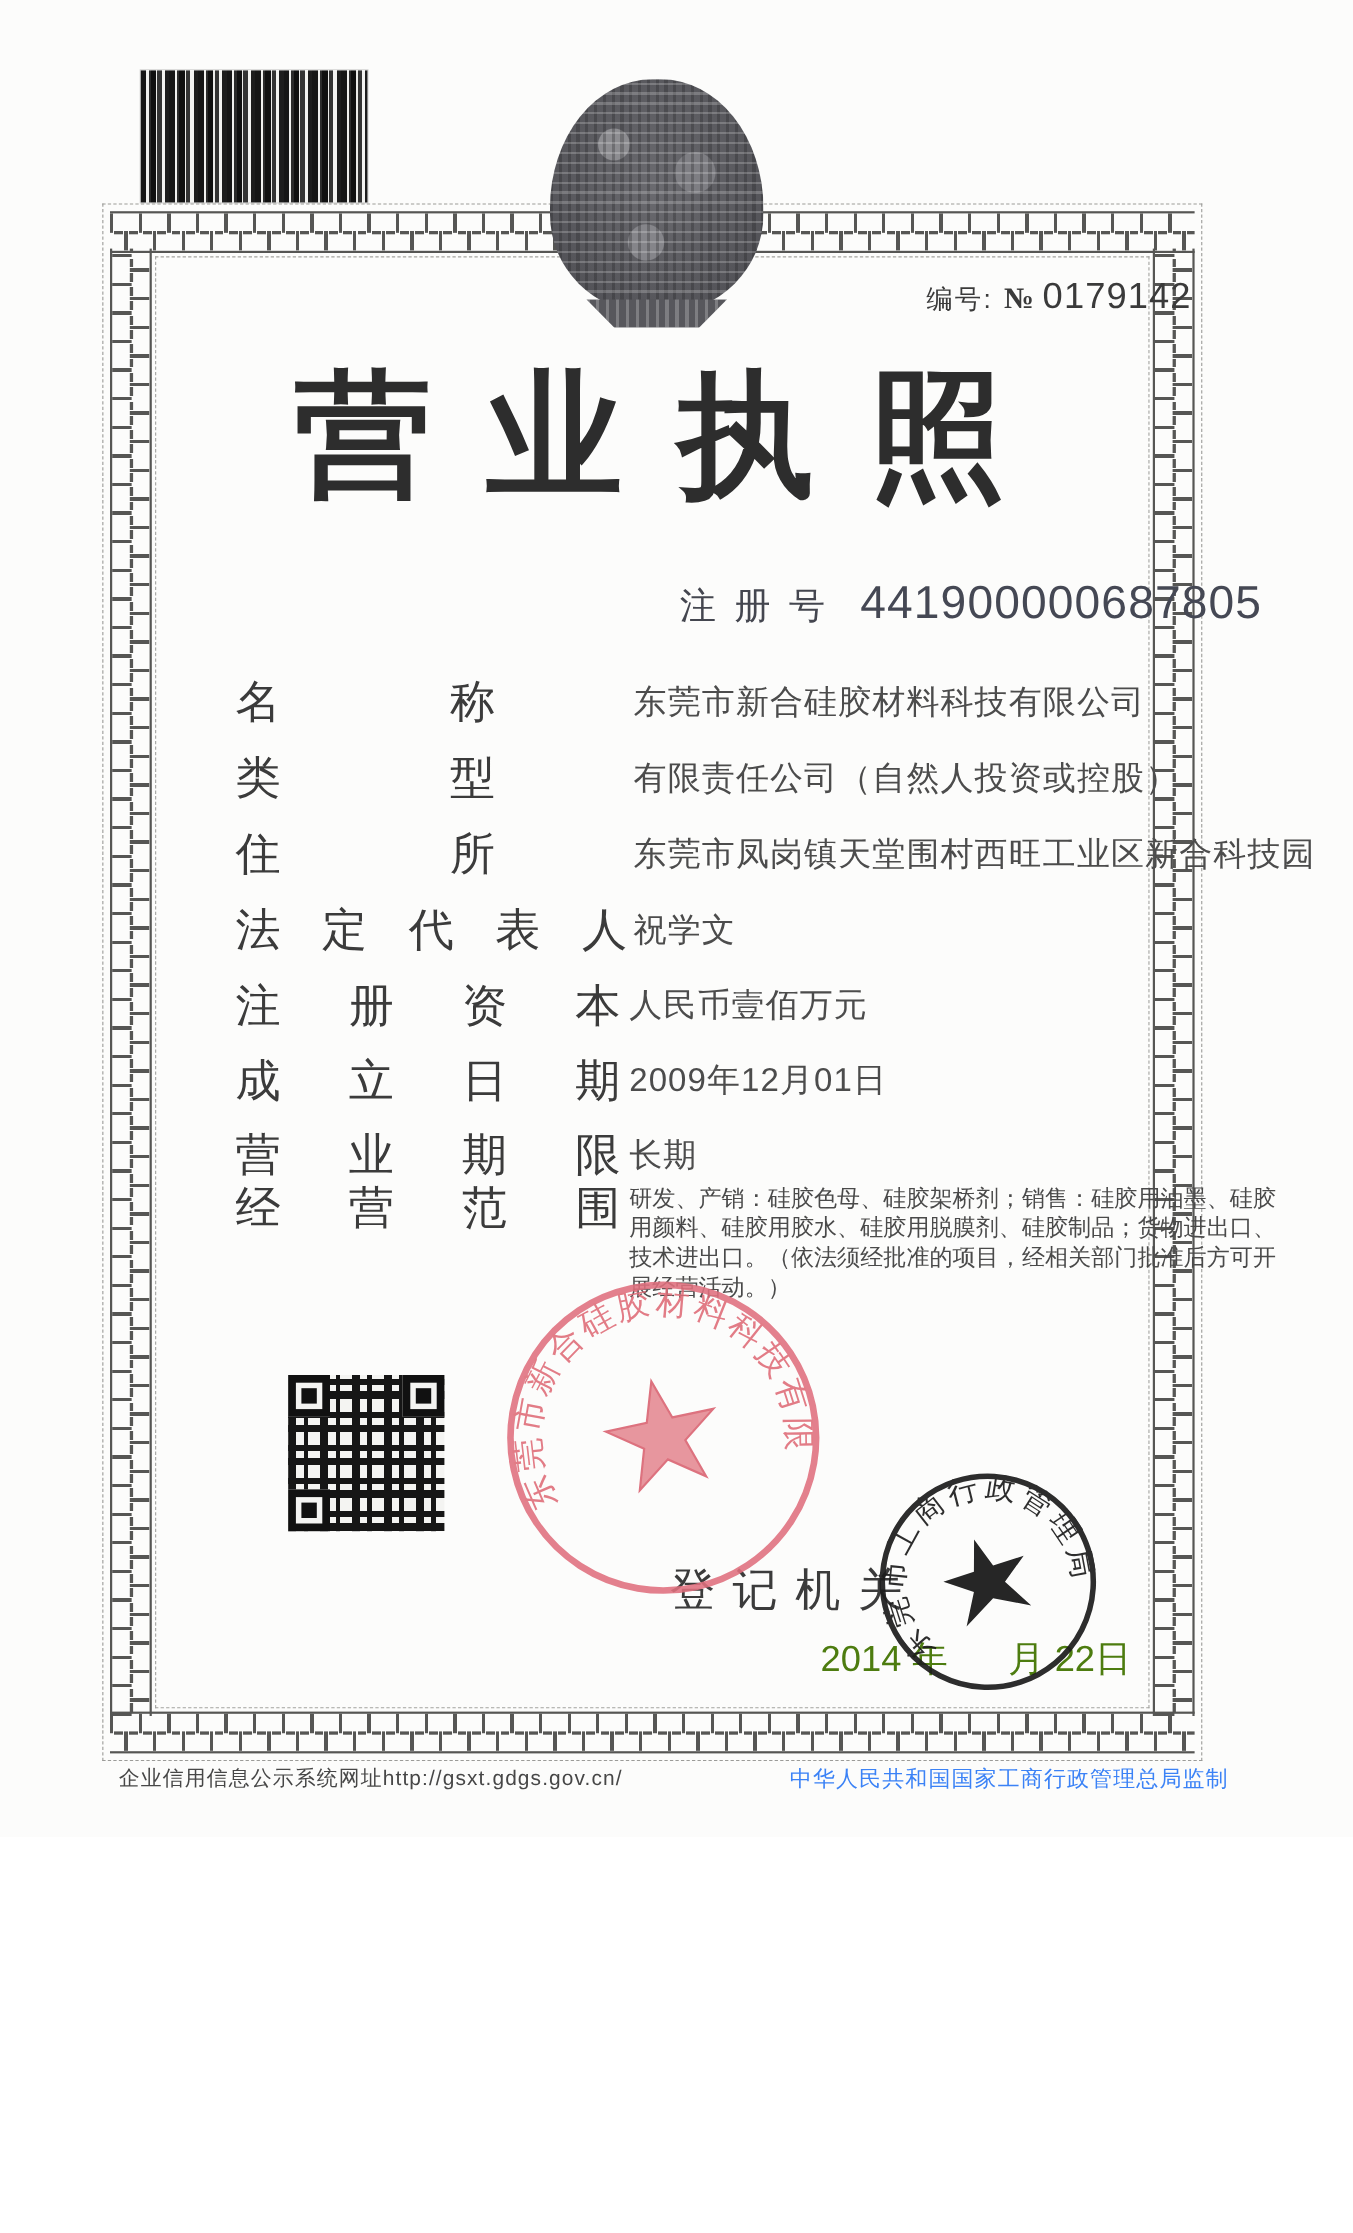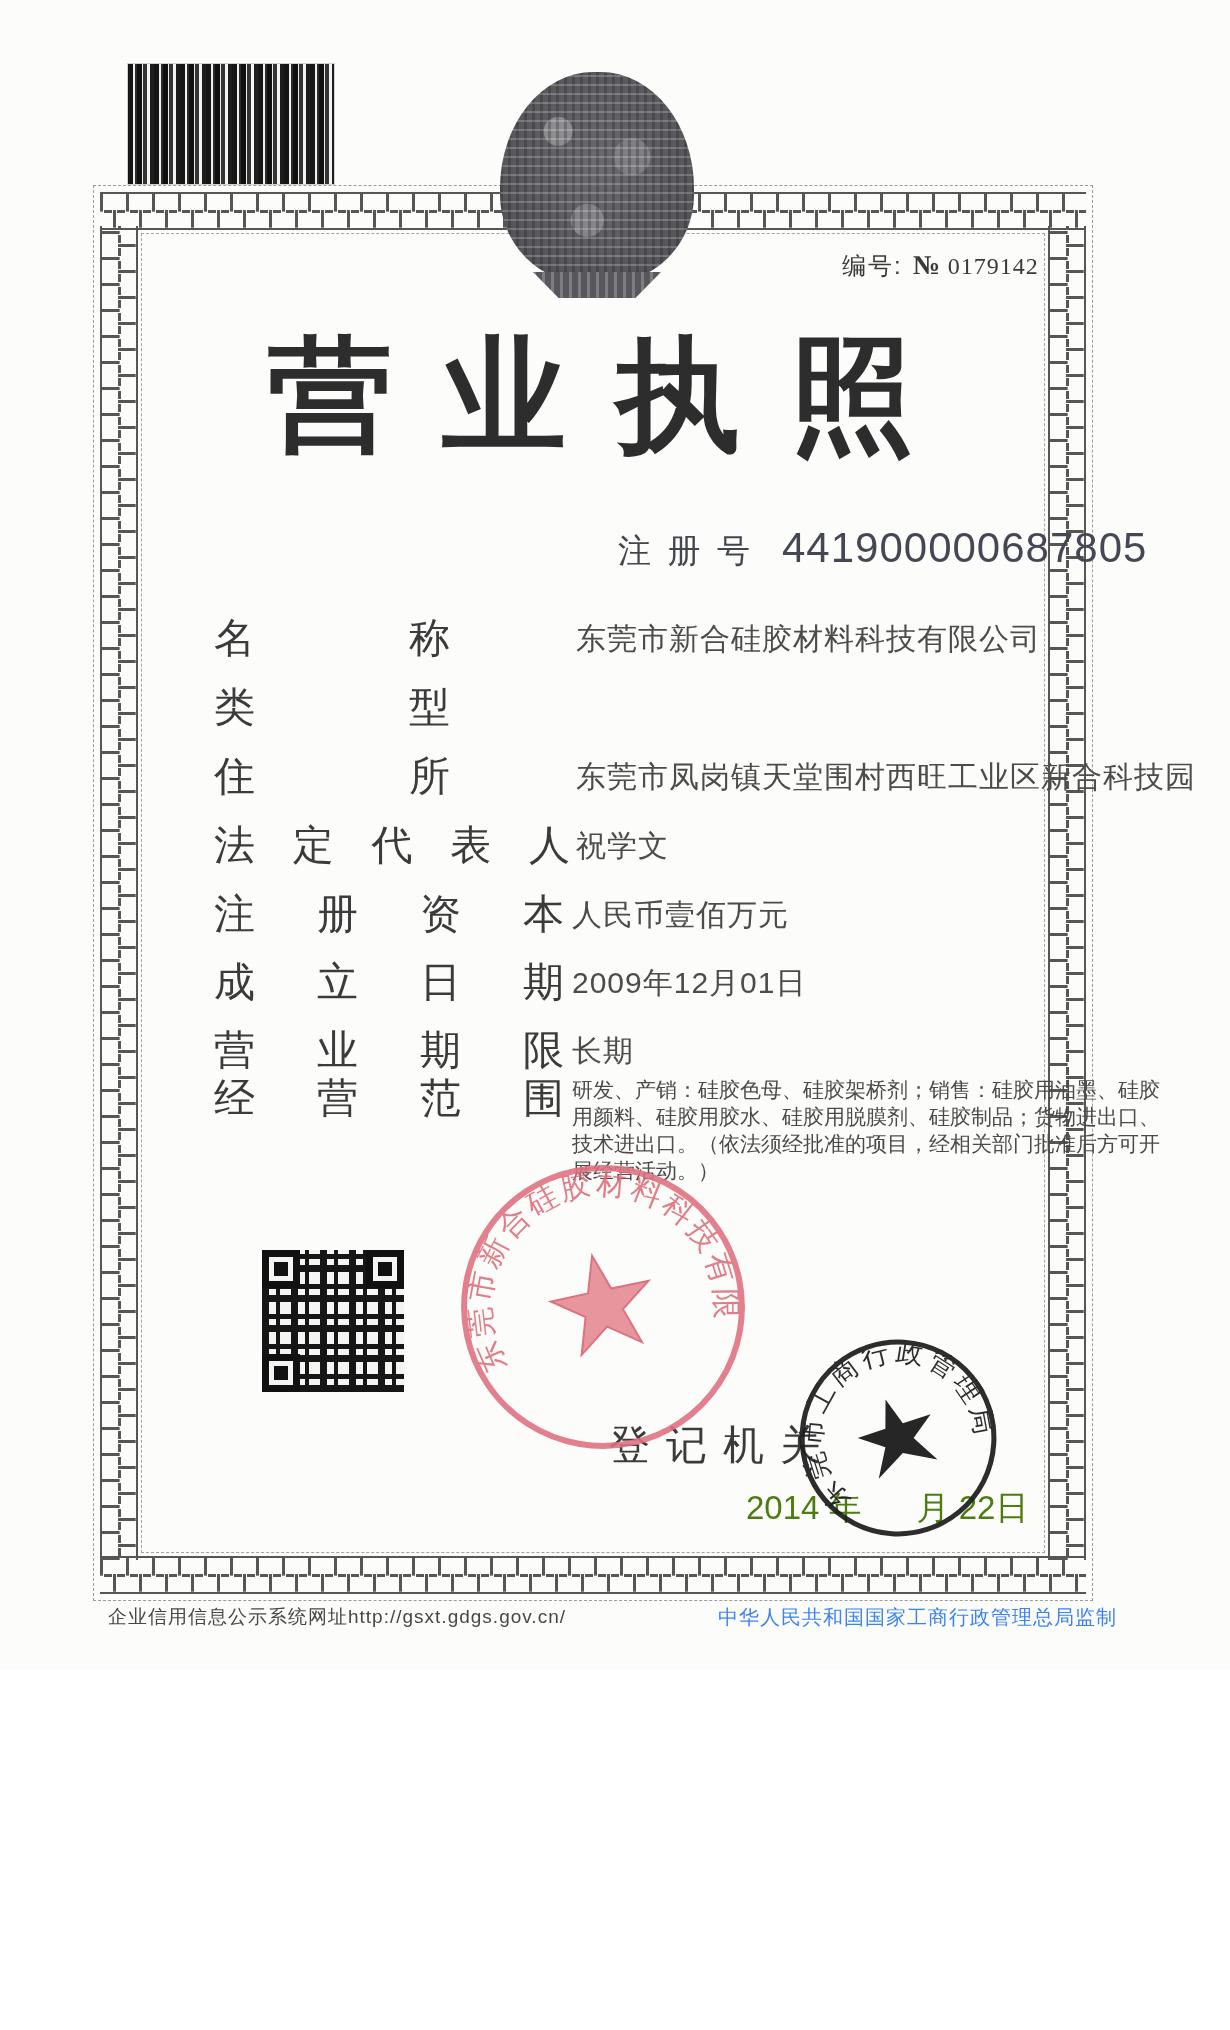--- a/index.html
+++ b/index.html
@@ -49,21 +49,21 @@
       repeating-linear-gradient(0deg,rgba(0,0,0,0) 0 4px,#565654 4px 12px,rgba(0,0,0,0) 12px 17px,#565654 17px 25px,rgba(0,0,0,0) 25px 26px);
     background-size:52% 100%,52% 100%,3px 100%;
     background-position:left top,right top,center top;
     background-repeat:no-repeat,no-repeat,no-repeat;}
   .strip-left{left:0;}
   .strip-right{right:0;}
 
   
   .serial{position:absolute;left:842px;top:250px;font-size:24px;color:#3a3a3a;letter-spacing:2px;z-index:5;white-space:nowrap;}
   .serial .numero{font-family:"Liberation Serif","DejaVu Serif",serif;font-weight:bold;font-size:27px;margin:0 6px 0 10px;}
-  .serial .num{font-family:Liberation Serif, serif;font-size:24px;letter-spacing:1px;}
+  .serial .num{font-family:Liberation Sans, sans-serif;font-size:33px;letter-spacing:1px;}
 
   .title{position:absolute;left:268px;top:322px;width:646px;height:150px;display:flex;justify-content:space-between;align-items:center;
     font-family:"Liberation Serif","DejaVu Serif",serif;font-size:124px;font-weight:bold;color:#2d2d2d;z-index:5;line-height:1;}
 
   .regno-line{position:absolute;left:618px;top:524px;display:flex;align-items:baseline;z-index:5;}
   .regno-label{width:132px;display:flex;justify-content:space-between;font-size:33px;color:#44464f;}
   .regno-number{margin-left:32px;font-size:42px;color:#454854;letter-spacing:1px;}
 
   .fields{position:absolute;left:0;top:0;width:100%;z-index:5;}
   .field-row{position:absolute;left:214px;display:flex;align-items:center;}
@@ -148,20 +148,21 @@
           <span>名</span>
           <span>称</span>
         </div>
       <div class="field-value v2">东莞市新合硅胶材料科技有限公司</div>
     </div>
     <div class="field-row" style="top:685px">
       <div class="field-label lw2">
           <span>类</span>
           <span>型</span>
         </div>
+      <div class="field-value v2">有限责任公司（自然人投资或控股）</div>
     </div>
     <div class="field-row" style="top:754px">
       <div class="field-label lw2">
           <span>住</span>
           <span>所</span>
         </div>
       <div class="field-value v2">东莞市凤岗镇天堂围村西旺工业区新合科技园</div>
     </div>
     <div class="field-row" style="top:823px">
       <div class="field-label lw5">

